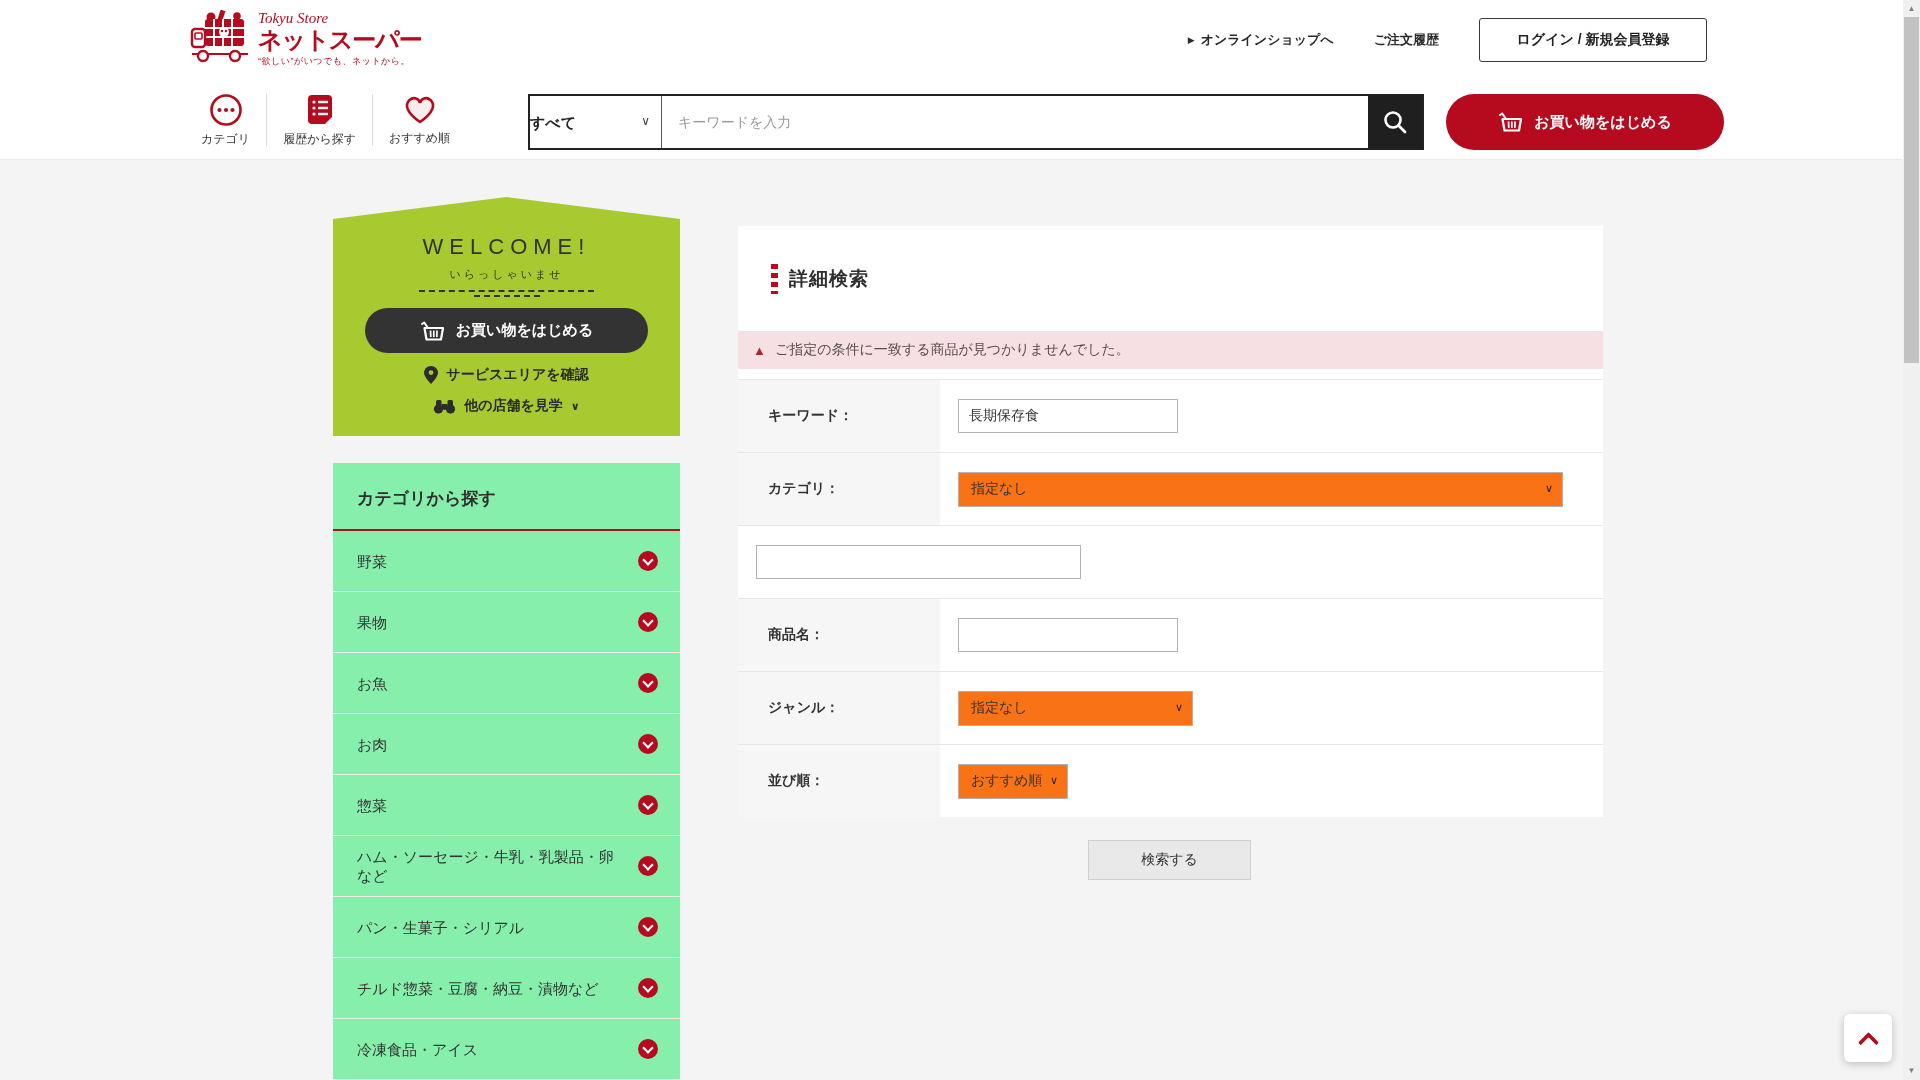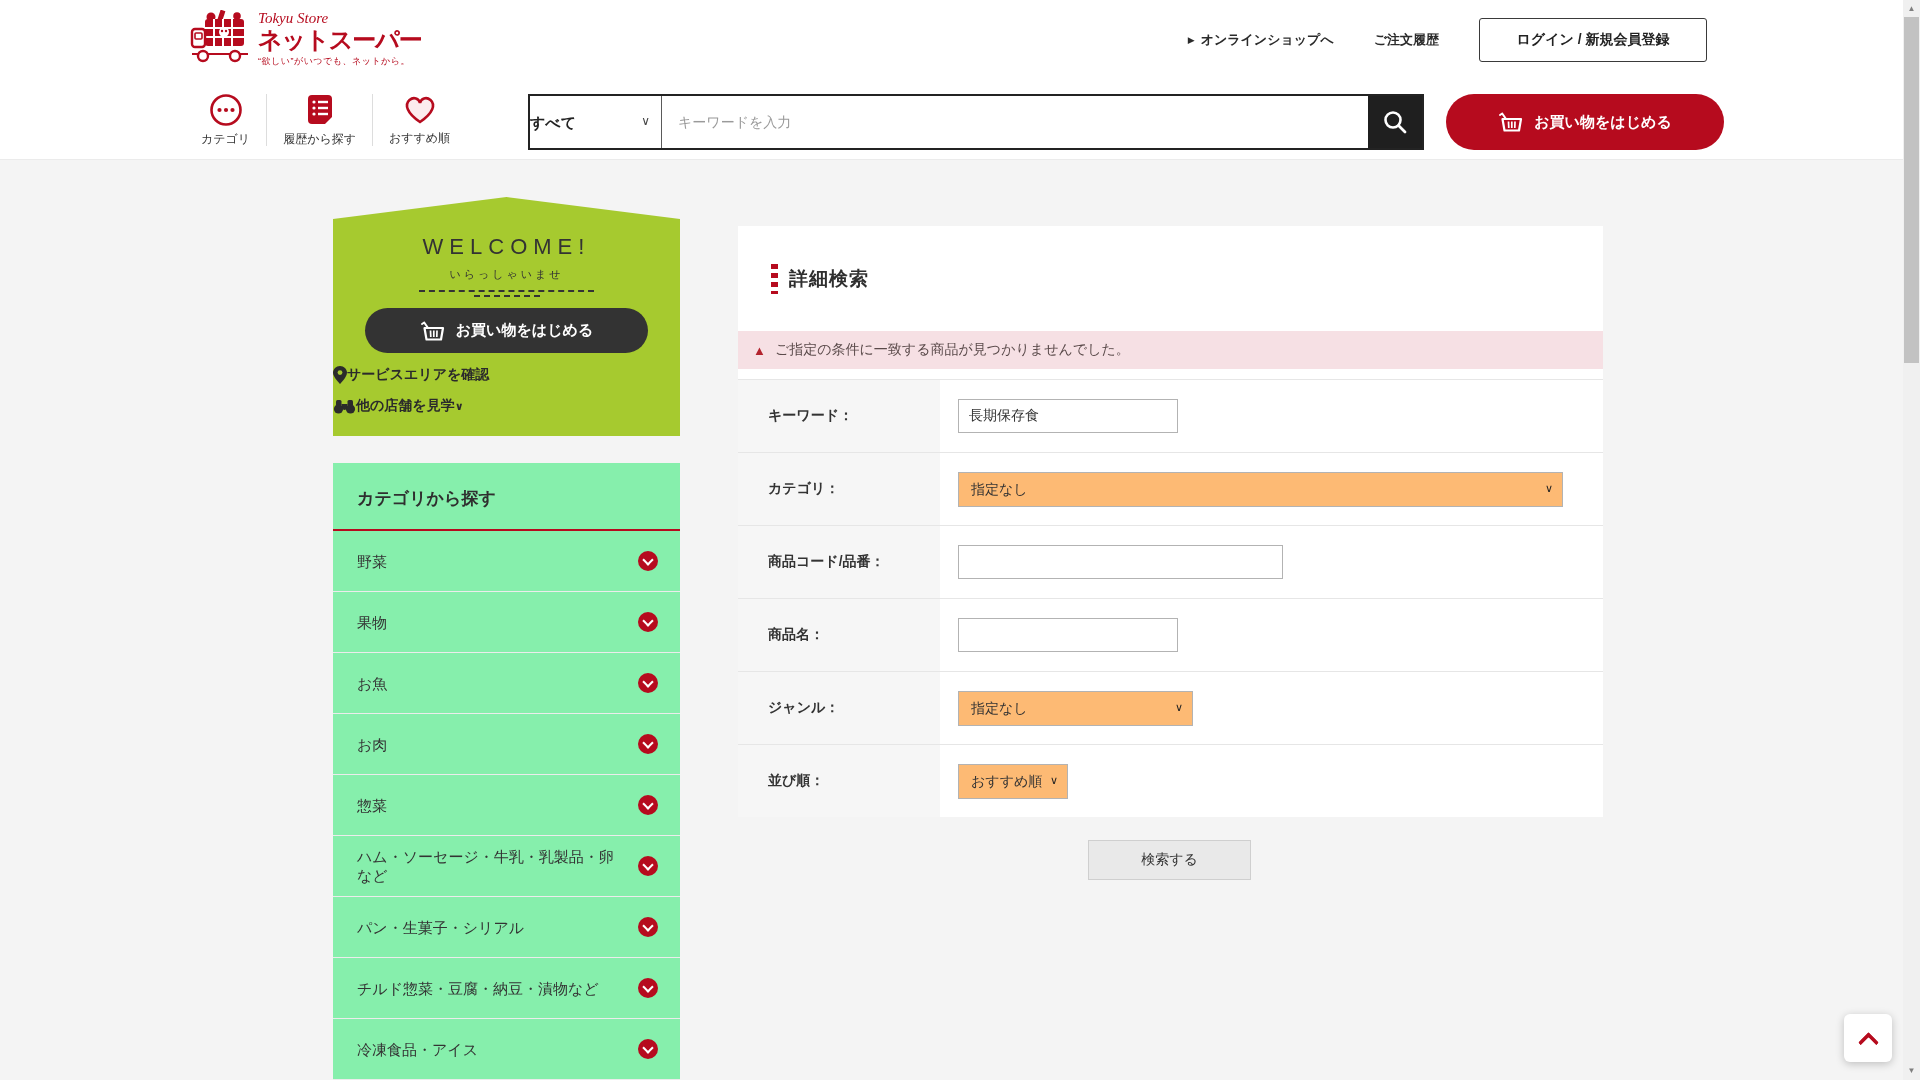--- a/index.html
+++ b/index.html
@@ -36,21 +36,21 @@
 
   .start-btn{position:absolute;left:1446px;top:14px;width:278px;height:56px;border:none;border-radius:28px;background:#b60b1e;color:#fff;font-size:15px;font-weight:bold;font-family:inherit;display:flex;align-items:center;justify-content:center;gap:11px;cursor:pointer}
 
   
   .welcome{position:absolute;left:333px;top:197px;width:347px;height:239px;background:#a6ca2f;clip-path:polygon(0 22px,50% 0,100% 22px,100% 100%,0 100%);text-align:center}
   .w-title{margin-top:37px;font-size:22px;font-weight:normal;letter-spacing:6px;color:#333}
   .w-sub{margin-top:7px;font-size:11px;letter-spacing:3px;color:#333}
   .w-dash1{width:175px;border-top:2px dashed #333;margin:8px auto 0}
   .w-dash2{width:66px;border-top:2px dashed #333;margin:3px auto 0}
   .w-btn{margin:11px auto 0;width:283px;height:45px;border:none;border-radius:23px;background:#333;color:#fff;font-size:15px;font-weight:bold;font-family:inherit;display:flex;align-items:center;justify-content:center;gap:11px;cursor:pointer}
-  .w-link{margin-top:13px;font-size:14px;font-weight:bold;color:#2b2b2b;display:flex;align-items:center;justify-content:flex-start;cursor:pointer}
+  .w-link{margin-top:13px;font-size:14px;font-weight:bold;color:#2b2b2b;display:flex;align-items:center;justify-content:center;gap:8px;cursor:pointer}
   .w-chev{font-size:11px;font-weight:bold;color:#2b2b2b}
 
   
   .catpanel{position:absolute;left:333px;top:463px;width:347px;height:617px;background:#86efac;overflow:hidden}
   .cat-title{height:66px;padding:24px 0 0 24px;font-size:17px;font-weight:bold;color:#2f2f2f}
   .cat-underline{height:2px;background:#b60b1e}
   .cat-item{height:61px;display:flex;align-items:center;justify-content:space-between;padding:0 22px 0 24px;border-bottom:1px solid #ececec;font-size:15px;color:#333;cursor:pointer}
   .cat-item .cl{flex:1;padding-right:10px;line-height:19px}
   .chev{flex:0 0 20px;width:20px;height:20px;border-radius:50%;background:#b60b1e;position:relative}
   .chev::after{content:"";position:absolute;left:6px;top:5px;width:6px;height:6px;border-right:2px solid #fff;border-bottom:2px solid #fff;transform:rotate(45deg)}
@@ -62,21 +62,21 @@
   .mp-title{font-size:19px;font-weight:bold;letter-spacing:1px;color:#2f2f2f}
   .mp-error{height:38px;background:#f6e0e4;display:flex;align-items:center;padding-left:15px;font-size:14px;color:#5a4a4a}
   .warn{color:#b3232e;font-size:13px;margin-right:9px}
   .mp-form{margin-top:10px}
   .frow{height:73px;display:flex;border-top:1px solid #e6e6e6}
   .flabel{width:202px;background:#f6f6f6;display:flex;align-items:center;padding-left:30px;font-size:14px;font-weight:bold;color:#333}
   .fcontent{flex:1;display:flex;align-items:center;padding-left:18px}
   .ftext{height:34px;border:1px solid #b3b3b3;font-size:14px;padding:0 10px;font-family:inherit;color:#333;outline:none}
   .w220{width:220px}.w325{width:325px}
   .selwrap{position:relative;display:inline-block}
-  .fselect{appearance:none;-webkit-appearance:none;height:35px;border:1px solid #b3b3b3;background:#fdba74;font-size:14px;padding:0 12px 0 12px;font-family:Liberation Sans, sans-serif;color:#333;border-radius:0;outline:none}
+  .fselect{appearance:none;-webkit-appearance:none;height:35px;border:1px solid #b3b3b3;background:#f97316;font-size:14px;padding:0 12px 0 12px;font-family:Liberation Mono, monospace;color:#333;border-radius:0;outline:none}
   .wcat{width:605px}.wgenre{width:235px}.wsort{width:110px}
   .f-chev{position:absolute;right:10px;top:50%;transform:translateY(-55%);font-size:11px;color:#222;pointer-events:none}
 
   .submit-btn{position:absolute;left:1088px;top:840px;width:163px;height:40px;background:#e9e9e9;border:1px solid #cfcfcf;font-size:14px;color:#333;font-family:inherit;cursor:pointer}
 
   
   .scrolltop{position:absolute;left:1844px;top:1014px;width:48px;height:48px;background:#fff;border-radius:6px;box-shadow:0 2px 8px rgba(0,0,0,.22);display:flex;align-items:center;justify-content:center;cursor:pointer}
   .up-chev{width:15px;height:15px;border-top:4px solid #b60b1e;border-left:4px solid #b60b1e;border-radius:2px;transform:rotate(45deg);margin-top:9px}
 
   .scrollbar{position:absolute;right:0;top:0;width:17px;height:1080px;background:#f0f0f0}
@@ -292,21 +292,20 @@
         <span class="selwrap">
           <select class="fselect wcat">
             <option>指定なし</option>
           </select>
           <span class="f-chev">∨</span>
         </span>
       </div>
     </div>
 
     <div class="frow">
-      <div class="flabel">商品コード/品番：</div>
       <div class="fcontent">
         <input class="ftext w325" value="" style="">
       </div>
     </div>
 
     <div class="frow">
       <div class="flabel">商品名：</div>
       <div class="fcontent">
         <input class="ftext w220" value="" style="">
       </div>

